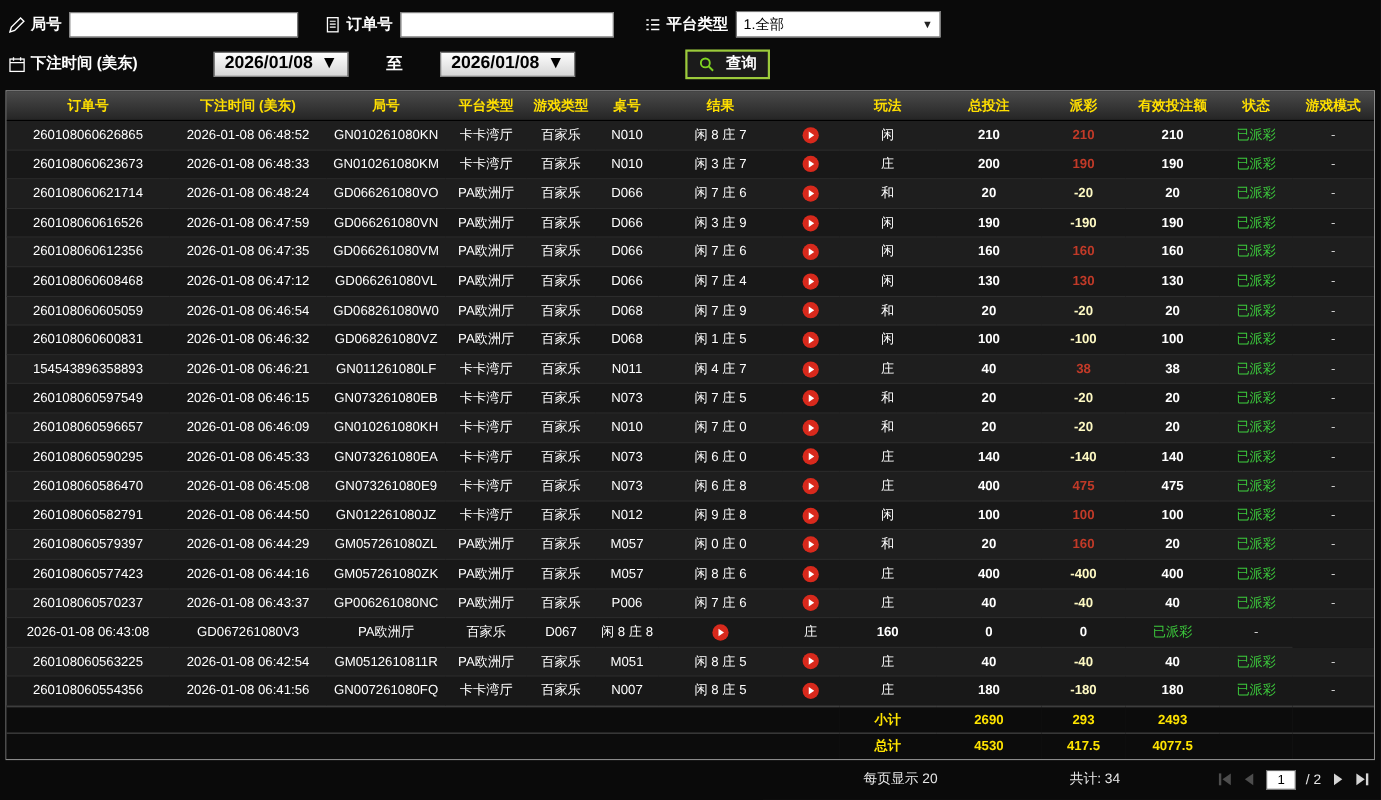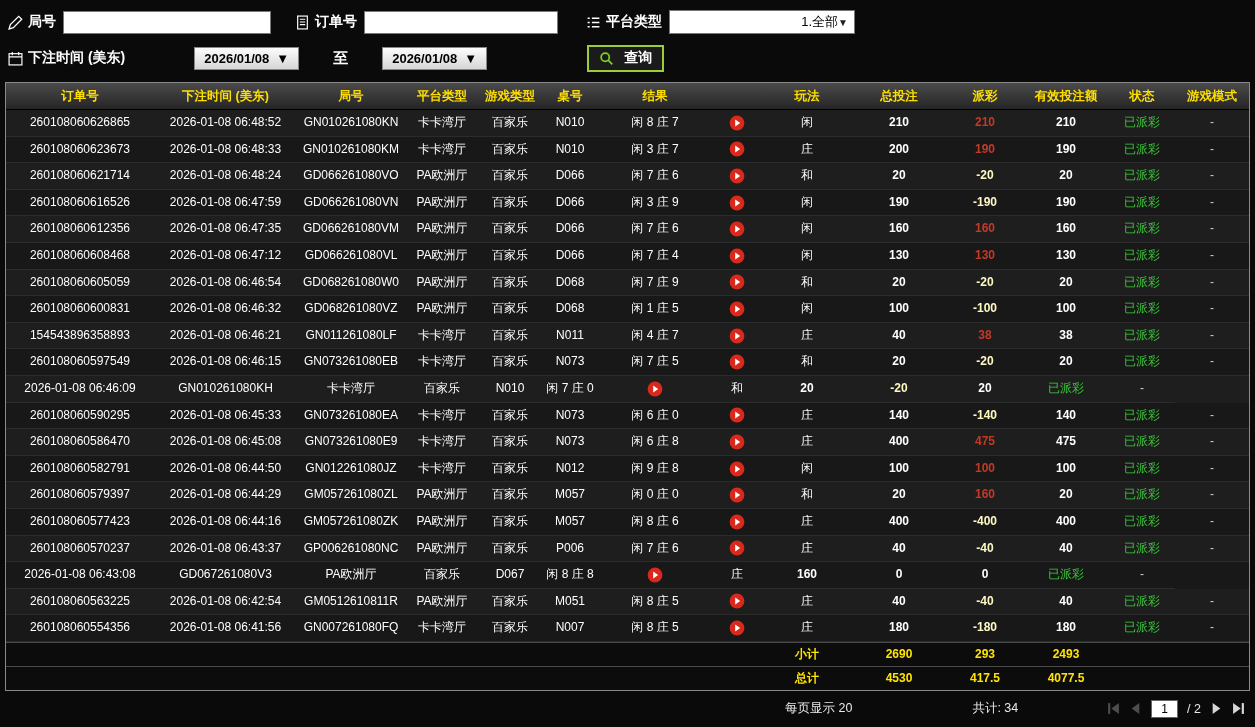--- a/index.html
+++ b/index.html
@@ -14,24 +14,24 @@
   .frow { display:flex; align-items:center; height:28px; }
   .frow2 { margin-top:8px; }
   .group { display:flex; align-items:center; }
   .ticon { display:inline-flex; align-items:center; margin-right:5px; }
   .flabel { font-weight:bold; font-size:14px; margin-right:7px; white-space:nowrap; }
   .text-input { width:208px; height:23px; border:1px solid #777; background:#fff; color:#000; font-size:12px; padding:0 5px; }
   .g-order { margin-left:24px; }
   .g-order .text-input { width:194px; }
   .g-platform { margin-left:28px; }
   .select-box { width:186px; height:24px; background:#fff; border:1px solid #777; color:#000;
-    display:flex; align-items:center; justify-content:flex-end; padding:0 6px; font-size:13px; cursor:pointer; }
+    display:flex; align-items:center; justify-content:space-between; padding:0 6px; font-size:13px; cursor:pointer; }
   .select-box .arr { font-size:10px; color:#222; }
   .date-box { height:23px; background:linear-gradient(#fdfdfd,#d6d6d6); border:1px solid #888; color:#000;
-    display:flex; align-items:center; gap:7px; padding:0 9px; font-size:13px; font-weight:bold; cursor:pointer; }
+    display:flex; align-items:center; gap:7px; padding:0 9px; font-size:16px; font-weight:bold; cursor:pointer; }
   .date-from { margin-left:62px; }
   .to-label { font-weight:bold; font-size:15px; margin:0 34px; }
   .query-btn { margin-left:100px; height:27px; display:flex; align-items:center; gap:5px; padding:0 10px;
     background:#1b1b1b; border:2px solid #9ccb3b; color:#fff; font-size:14px; font-weight:bold; cursor:pointer; }
 
   .table { margin:10px 5px 0 5px; border:1px solid #8a8a8a; background:#141414; }
   .hrow, .trow { display:grid;
     grid-template-columns:148px 143px 108px 74px 62px 58px 112px 52px 88px 96px 76px 86px 66px 1fr; }
   .hrow { background:linear-gradient(#4a4a4a,#252525); border-bottom:1px solid #000; }
   .hcell { height:26px; line-height:26px; text-align:center; color:#ffdf00; font-weight:bold; font-size:12.5px; white-space:nowrap; overflow:hidden; }
@@ -382,20 +382,21 @@
       </div>
       <div class="cell">和</div>
       <div class="cell bold">20</div>
       <div class="cell payout pay-neg">-20</div>
       <div class="cell bold">20</div>
       <div class="cell status-cell">已派彩</div>
       <div class="cell mode-cell">-</div>
     </div>
 
     <div class="trow">
+      <div class="cell">260108060596657</div>
       <div class="cell">2026-01-08 06:46:09</div>
       <div class="cell">GN010261080KH</div>
       <div class="cell">卡卡湾厅</div>
       <div class="cell">百家乐</div>
       <div class="cell">N010</div>
       <div class="cell">闲 7 庄 0</div>
       <div class="cell replay-cell">
         <span class="play-btn">
           <svg width="16" height="16" viewBox="0 0 16 16">
               <circle cx="8" cy="8" r="7.4" fill="#d8291c"></circle>

